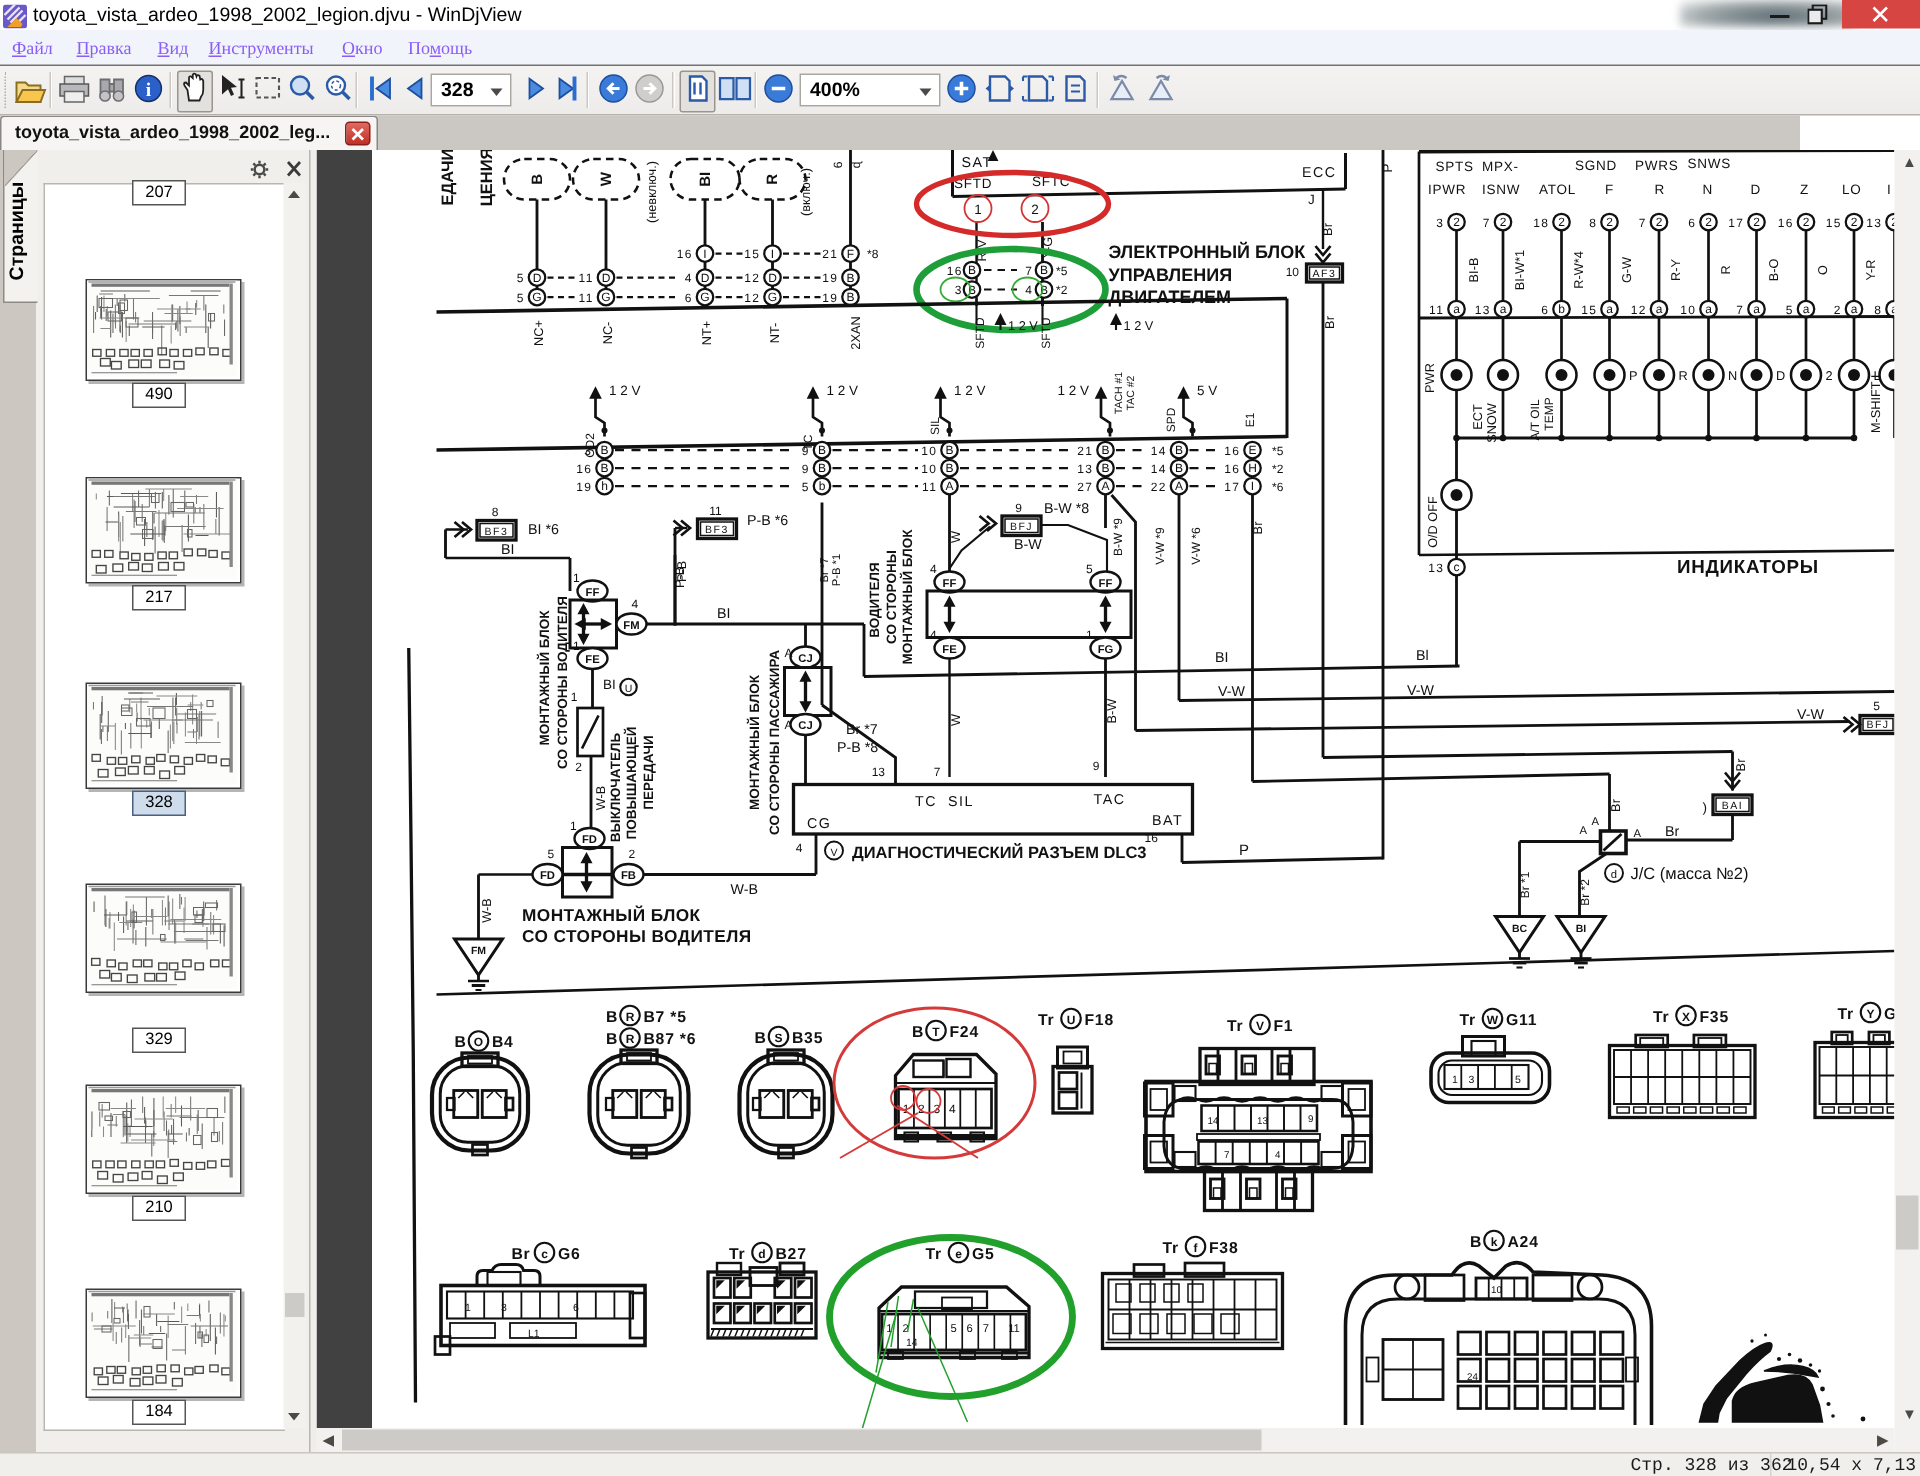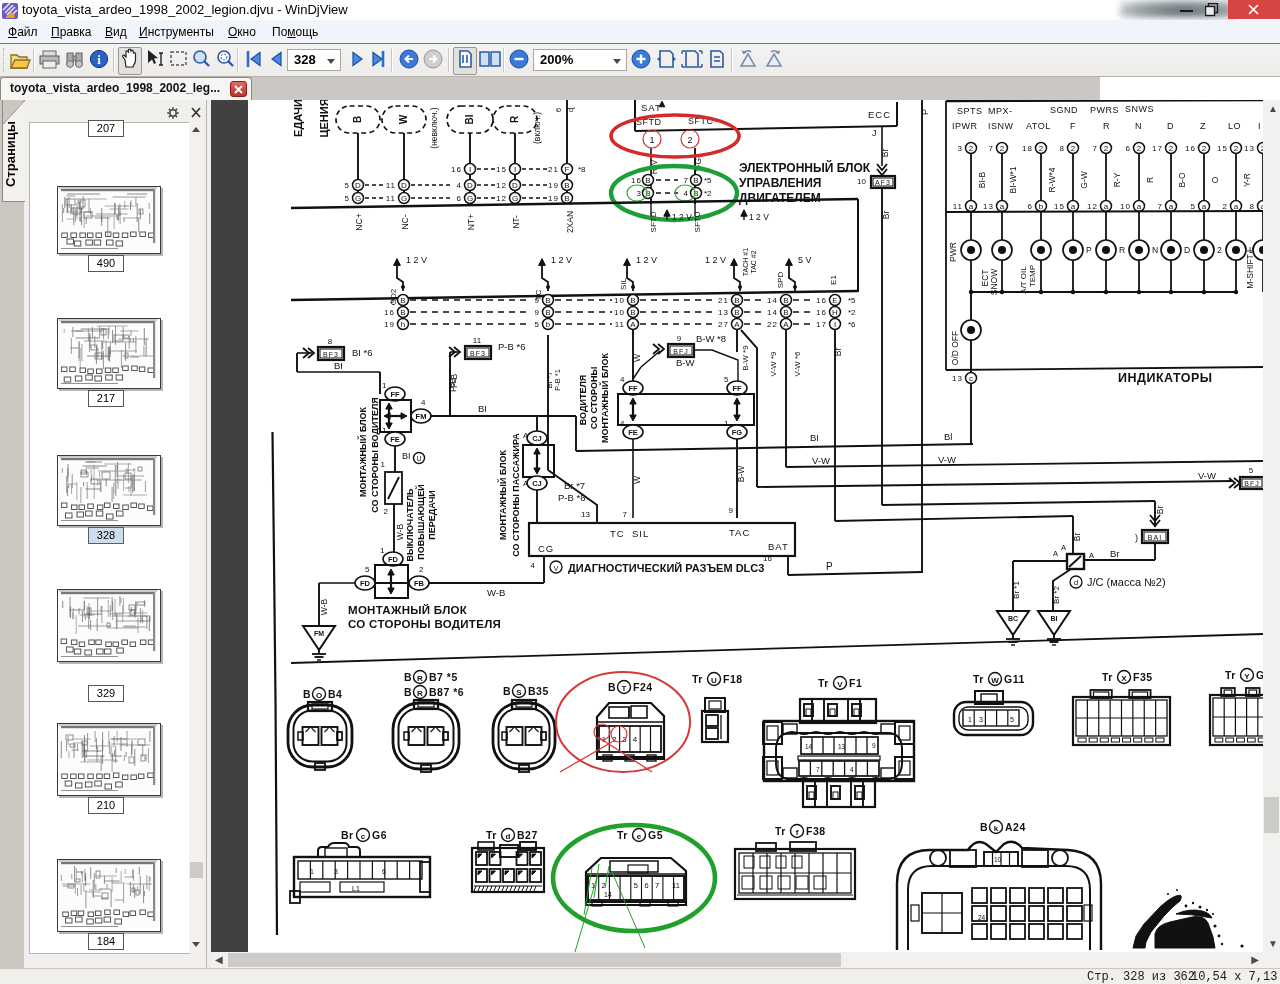--- a/index.html
+++ b/index.html
@@ -5,32 +5,32 @@
 body{width:1280px;height:984px;overflow:hidden;position:relative;background:#fff;
   font-family:"Liberation Sans",sans-serif;}
 .abs{position:absolute;}
 
 #titlebar{left:0;top:0;width:1280px;height:20px;background:#fff;}
 #titletext{left:22px;top:2px;font-size:13px;color:#000;}
 #closebtn{left:1228px;top:0;width:52px;height:19px;background:#d64541;}
 #closebtn svg{position:absolute;left:19px;top:3px;}
 #smudge{left:1120px;top:0px;width:116px;height:18px;background:radial-gradient(ellipse at 55% 60%, rgba(62,80,88,.85) 0%, rgba(80,95,100,.55) 55%, rgba(120,130,135,0) 100%);filter:blur(3px);}
 
-#menubar{left:0;top:20px;width:1280px;height:23px;background:#f1f5fb;border-bottom:6px solid #737373;font-size:12px;color:#000000;}
+#menubar{left:0;top:20px;width:1280px;height:23px;background:#f1f5fb;border-bottom:6px solid #737373;font-size:12px;color:#8b5cf6;font-family:Liberation Serif, serif;}
 #menubar span{position:absolute;top:5px;}
 #menubar u{text-decoration:underline;}
 
 #toolbar{left:0;top:44px;width:1280px;height:32px;background:linear-gradient(#f4f3f1,#edecea);border-bottom:1px solid #b5b1ab;}
 .tsep{position:absolute;top:4px;width:1px;height:24px;background:#cbc7c1;border-right:1px solid #fff;}
 .tbtn{position:absolute;top:3px;width:24px;height:26px;}
 .pressed{border:1px solid #9a968f;border-radius:2px;background:#e3e1dd;}
 .combo{position:absolute;top:5px;height:20px;background:#fff;border:1px solid #aaa6a0;font-size:13px;font-weight:bold;}
 .combo .val{position:absolute;left:6px;top:2px;}
 
-#tabbar{left:0;top:77px;width:1100px;height:23px;background:#cbc8c3;}
+#tabbar{left:0;top:77px;width:1200px;height:23px;background:#cbc8c3;}
 #tab1{left:3px;top:1px;width:250px;height:22px;background:#f6f5f3;border:1px solid #8a8782;border-bottom:none;border-radius:3px 3px 0 0;}
 #tab1 .txt{position:absolute;left:10px;top:4px;font-size:12px;font-weight:bold;color:#111;}
 #tabclose{position:absolute;left:230px;top:4px;width:15px;height:14px;background:linear-gradient(#e06a60,#c03028);border:1px solid #8b201b;border-radius:3px;}
 #tabclose svg{position:absolute;left:3px;top:3px;}
 
 #sidestrip{left:0;top:100px;width:24px;height:868px;background:#ccc8c1;}
 #sidetab{left:2px;top:100px;width:22px;height:101px;background:#f4f2ee;border-left:1px solid #8e8a84;border-bottom:1px solid #8e8a84;}
 #sidetab .diag{position:absolute;left:0;top:0;width:22px;height:24px;background:linear-gradient(to bottom right,#ccc8c1 49%,#8e8a84 50%,#f4f2ee 53%);}
 #sidetabtxt{left:-27px;top:146px;width:76px;height:16px;transform:rotate(-90deg);font-size:13px;font-weight:bold;color:#000;text-align:center;}
 #sidepanel{left:24px;top:100px;width:182px;height:868px;background:#f1efeb;}
@@ -161,21 +161,21 @@
  </svg>
  <svg class="tbtn" style="left:478px">
    <path d="M2,5 h9 v14 h-9 z M13,5 h9 v14 h-9 z" fill="#cfe0f4" stroke="#2a5aa8" stroke-width="1.5"></path>
  </svg>
  <div class="tsep" style="left:503px"></div>
  <svg class="tbtn" style="left:508px">
    <circle cx="11" cy="12" r="9" fill="#3a7ad8" stroke="#1c4f9e"></circle>
    <path d="M6.5,12 H15.5" stroke="#fff" stroke-width="2.4"></path>
  </svg>
  <div class="combo" style="left:533px;width:92px">
-      <span class="val">200%</span>
+      <span class="val">400%</span>
       <div class="trid" style="right:5px;top:9px"></div>
     </div>
  <svg class="tbtn" style="left:630px">
    <circle cx="11" cy="12" r="9" fill="#3a7ad8" stroke="#1c4f9e"></circle>
    <path d="M6.5,12 H15.5 M11,7.5 V16.5" stroke="#fff" stroke-width="2.4"></path>
  </svg>
  <svg class="tbtn" style="left:655px">
    <path d="M5,4 h10 l3,3 v13 h-13 z" fill="none" stroke="#2a5aa8" stroke-width="1.6"></path>
    <path d="M2,12 l3,-2.5 v5 z M21,12 l-3,-2.5 v5 z" fill="#2a5aa8"></path>
  </svg>

